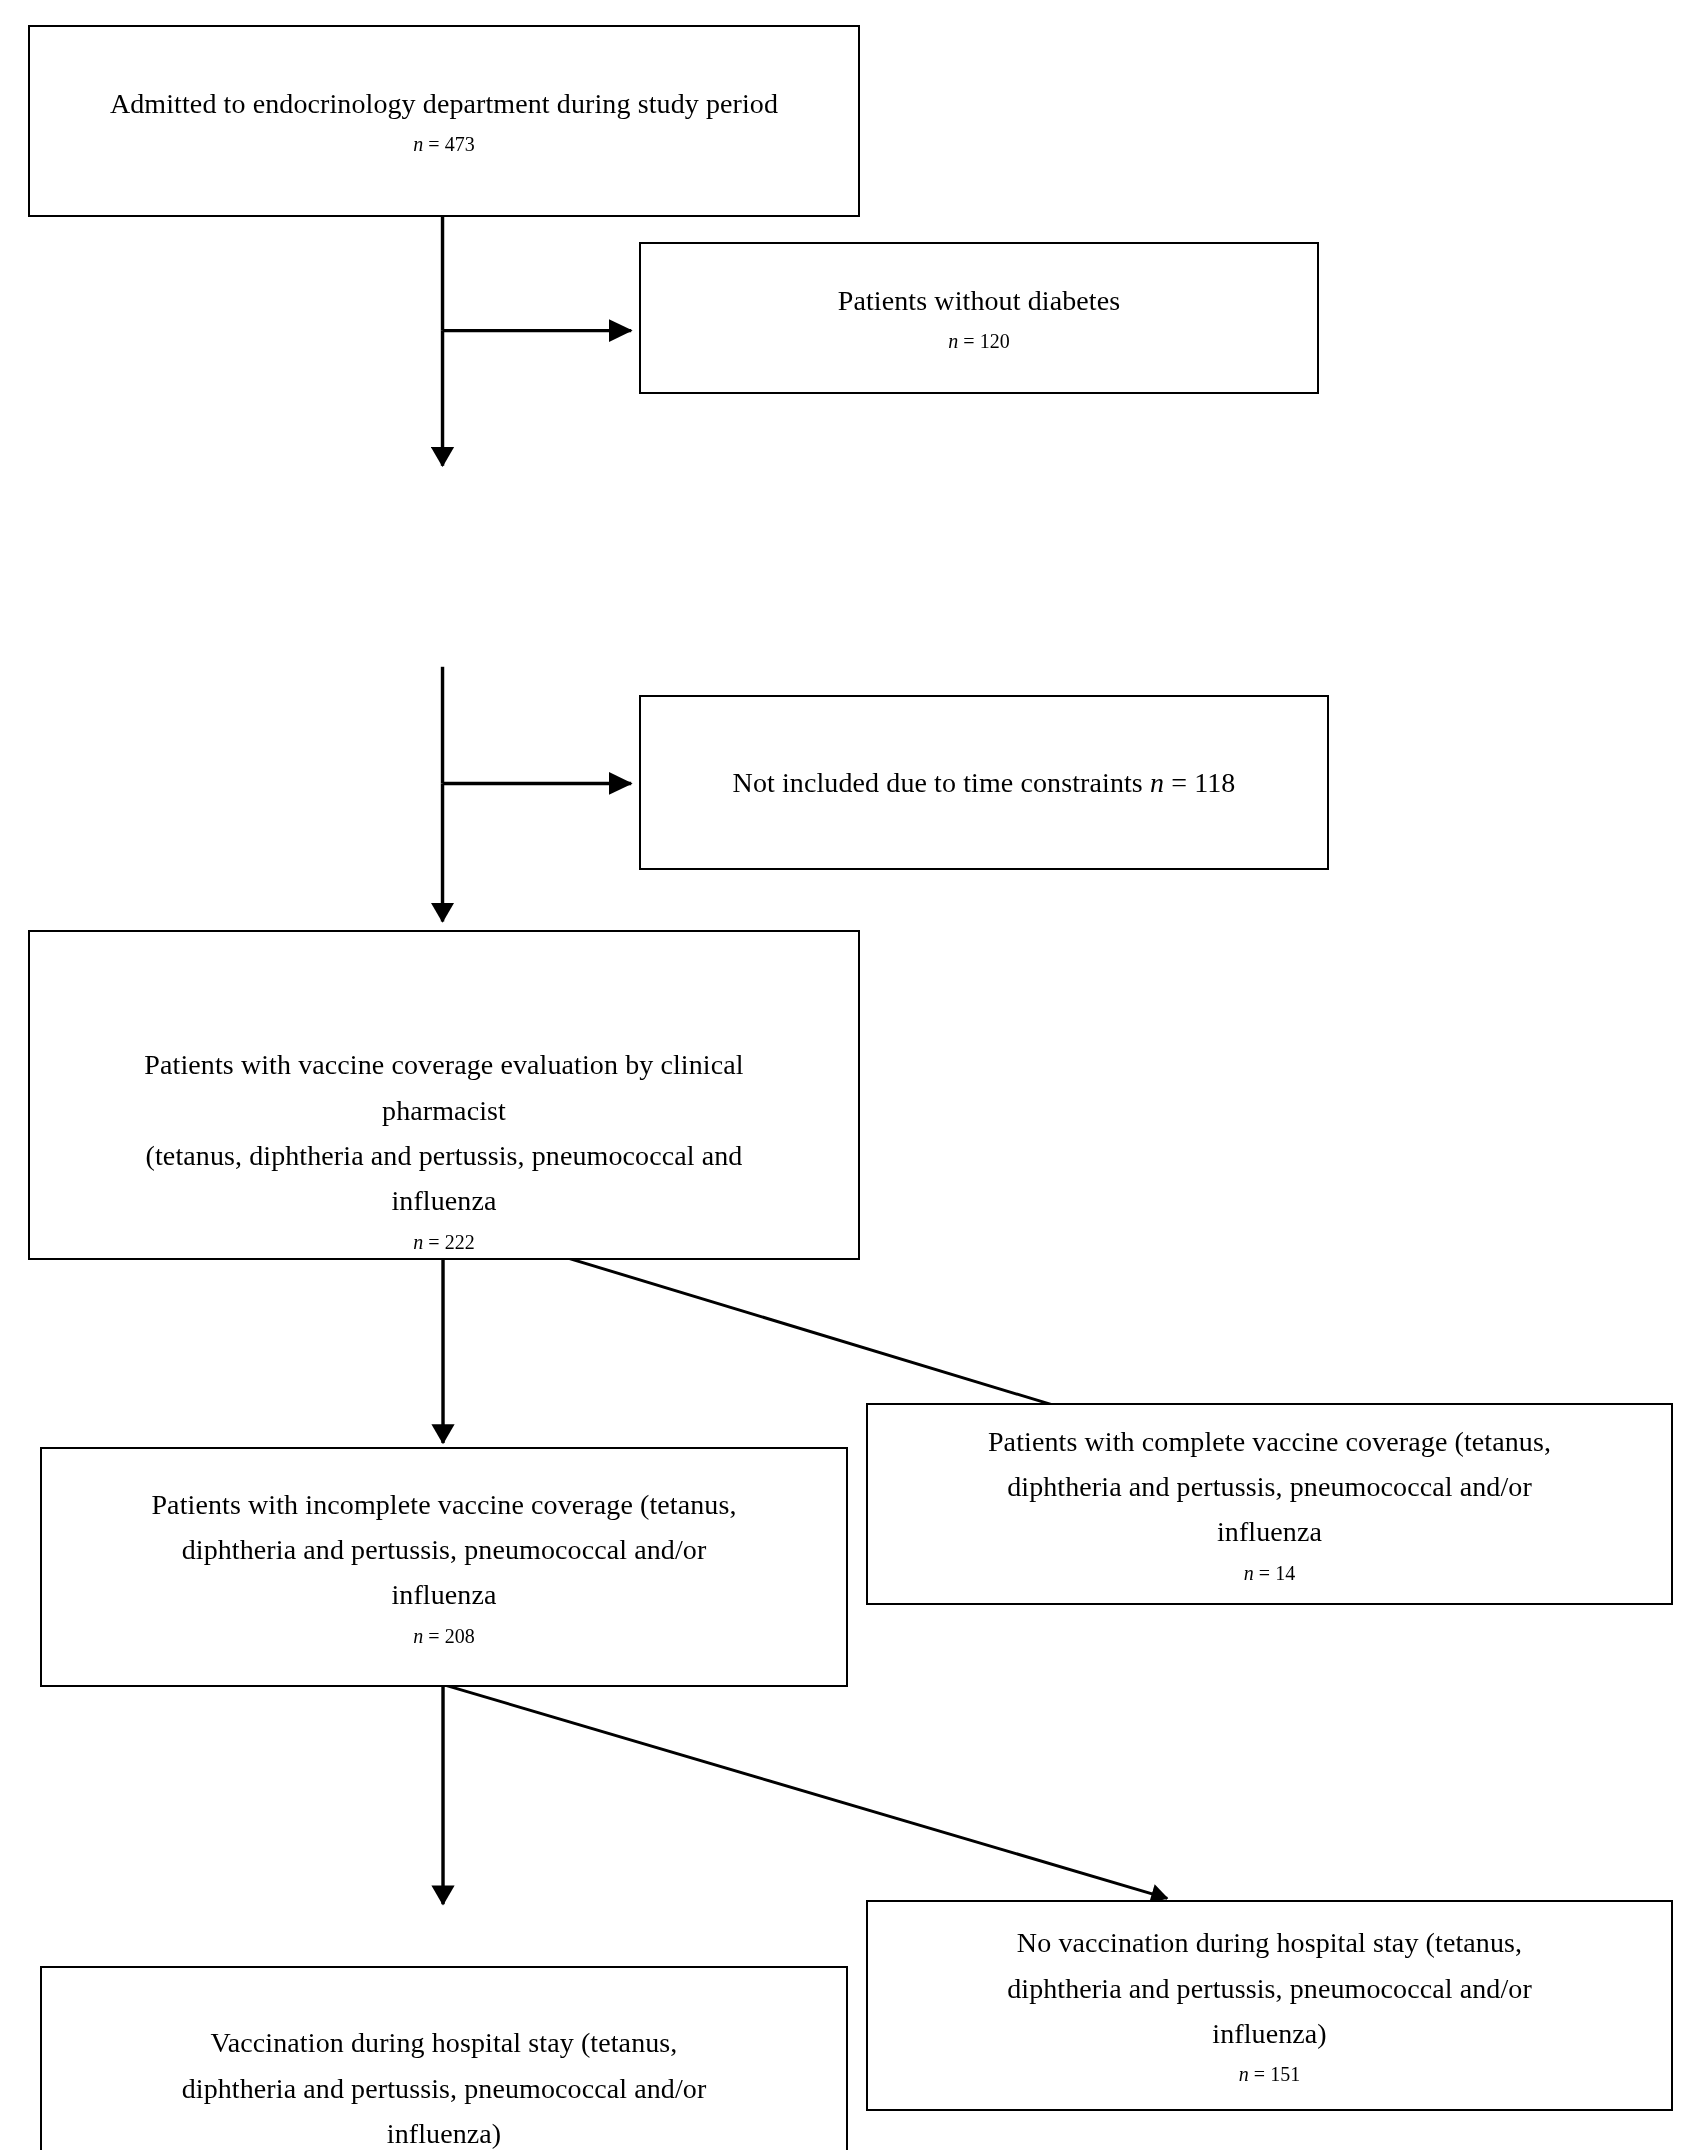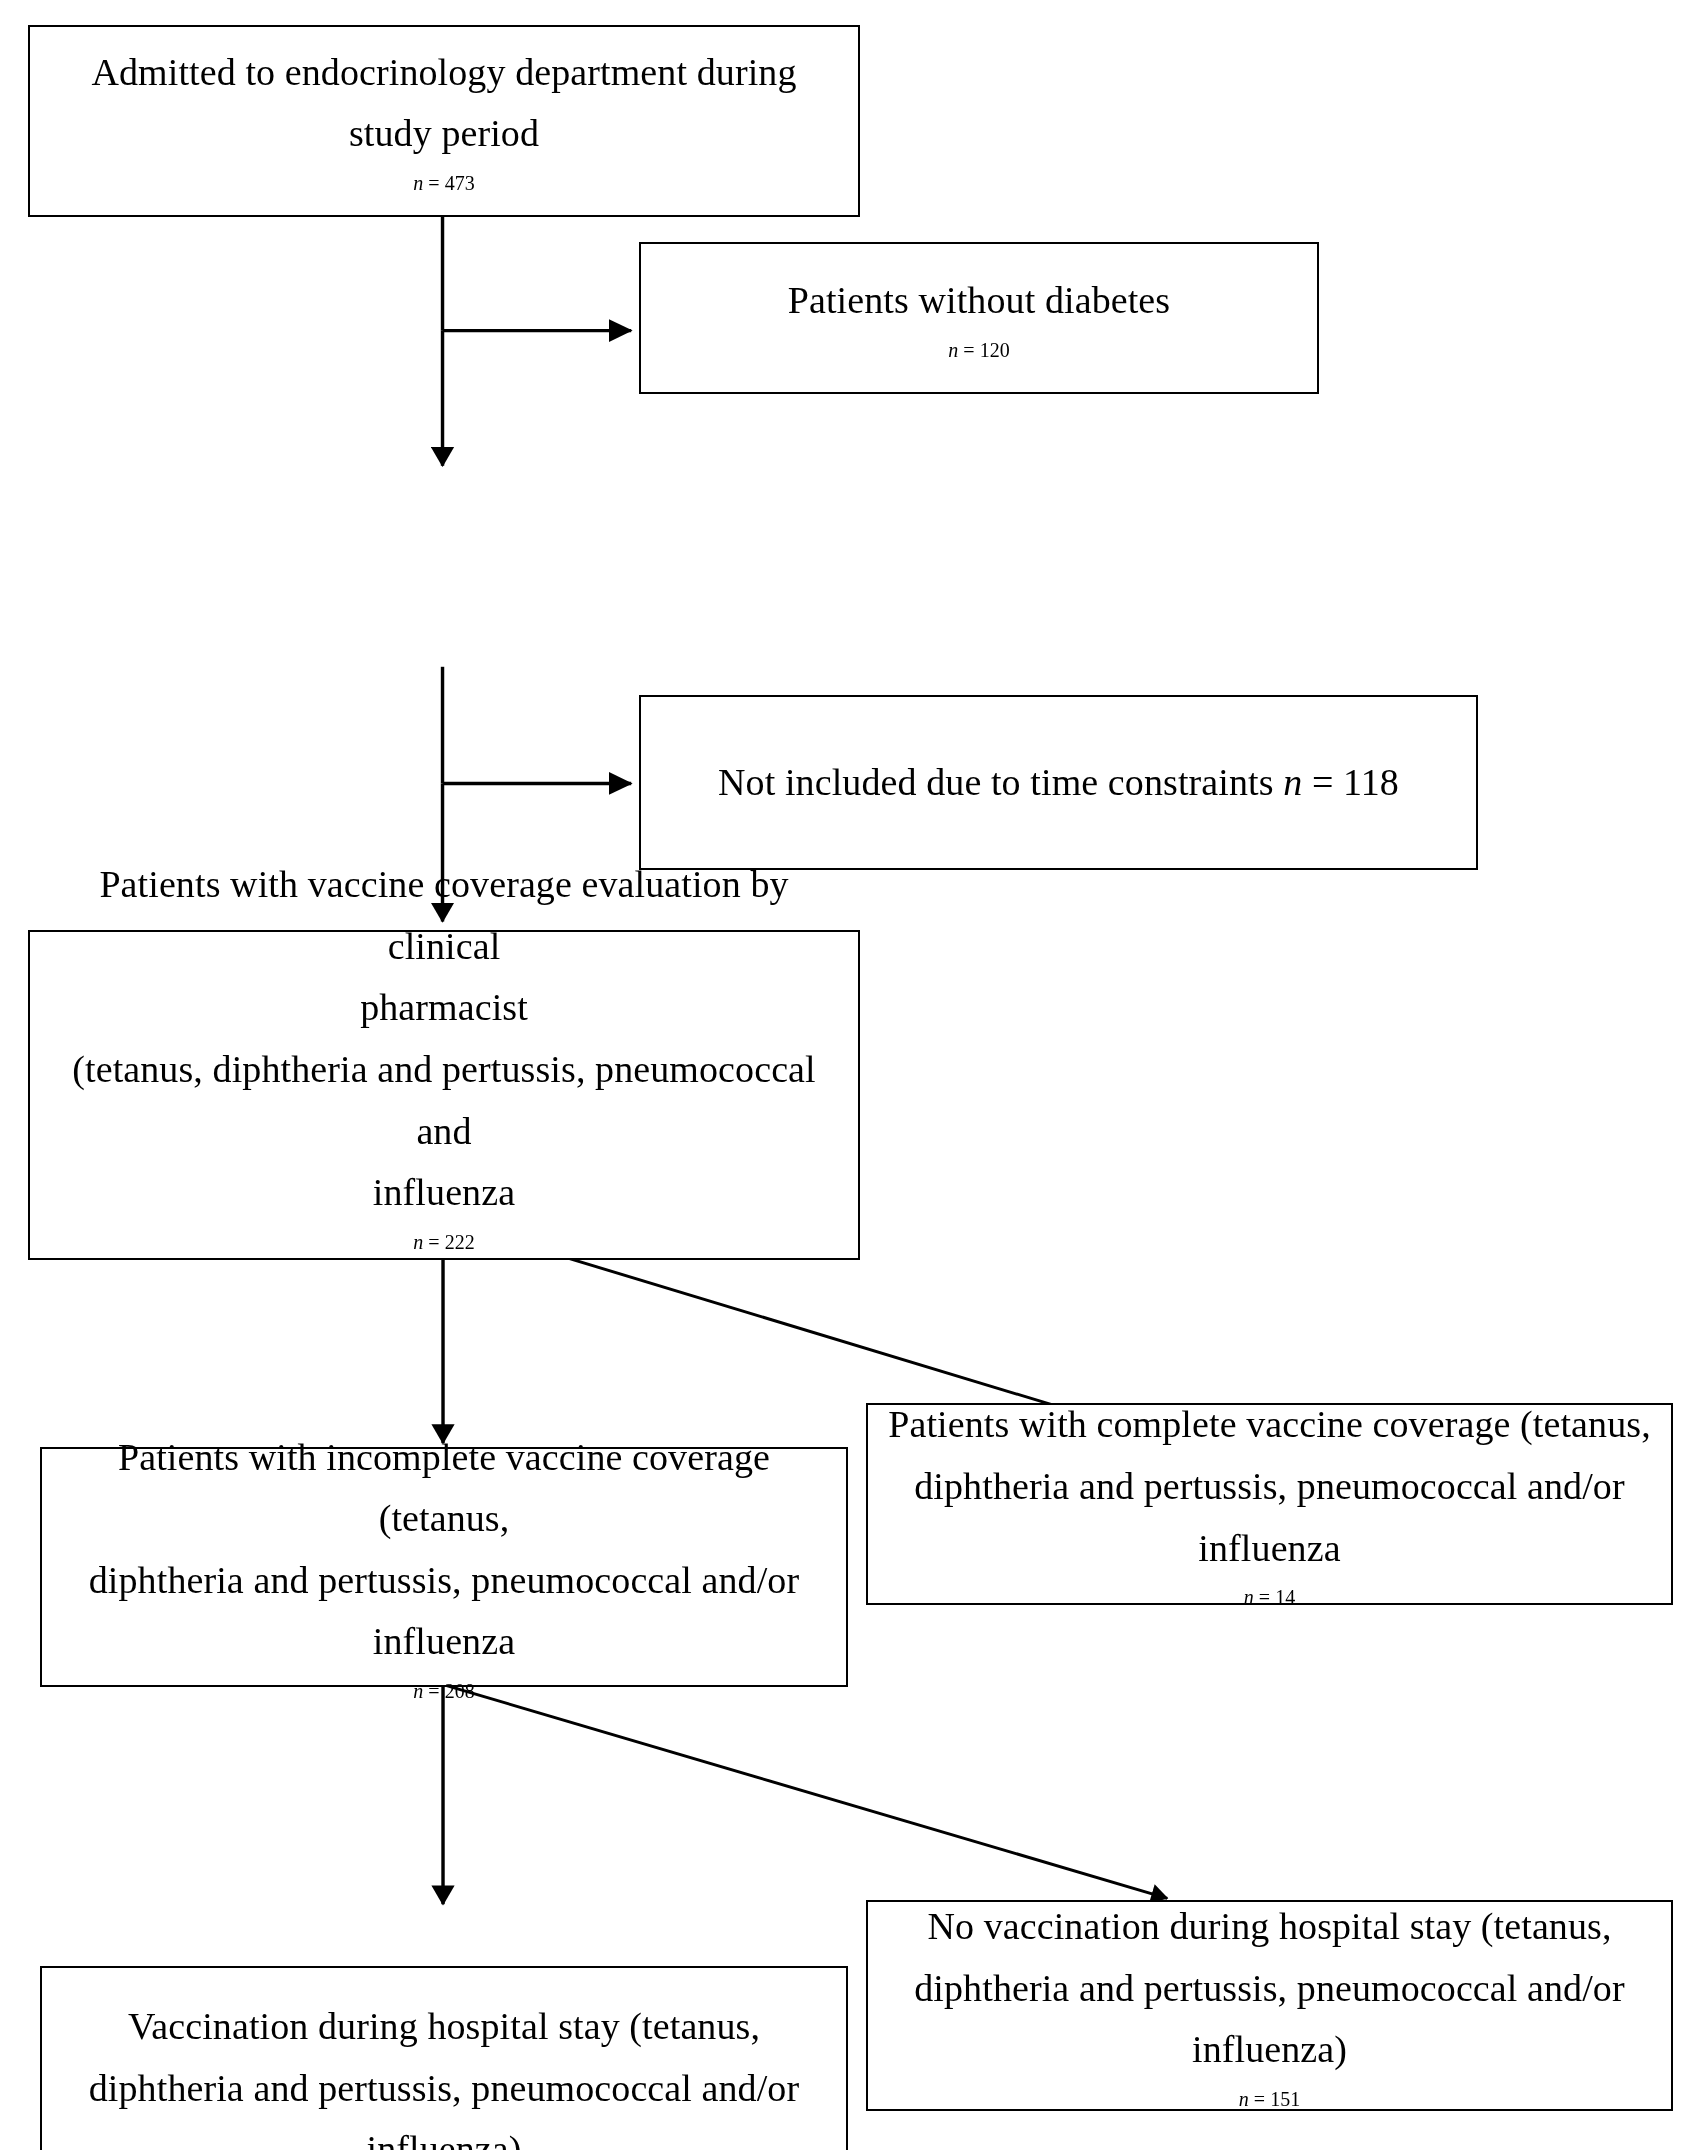--- a/index.html
+++ b/index.html
@@ -31,21 +31,21 @@
     display: flex;
     flex-direction: column;
     align-items: center;
     justify-content: center;
     text-align: center;
     z-index: 3;
   }
   .node-text {
     display: block;
     color: #000000;
-    font-size: 38px;
+    font-size: 28px;
     line-height: 1.62;
     letter-spacing: 0.1px;
     padding: 0 18.6px;
   }
   .node-n {
     display: block;
     color: #000000;
     font-size: 20px;
     line-height: 1.62;
     padding-top: 2px;
@@ -111,21 +111,21 @@
     <span class="node-text">Admitted to endocrinology department during study period</span>
     <span class="node-n"><i class="ital">n</i> = <span>473</span></span>
   </div>
 
   <div class="node-box" style="left:639px; top:242px; width:680px; height:152px;">
     <span class="node-text">Patients without diabetes</span>
     <span class="node-n"><i class="ital">n</i> = <span>120</span></span>
   </div>
 
 
-  <div class="node-box" style="left:639px; top:695px; width:839px; height:175px;">
+  <div class="node-box" style="left:639px; top:695px; width:690px; height:175px;">
     <span class="node-text"><span>Not included due to time constraints </span><i class="inline-n">n</i> = <span>118</span></span>
   </div>
 
   <div class="node-box" style="left:28px; top:930px; width:832px; height:330px;justify-content:flex-end;">
     <span class="node-text">Patients with vaccine coverage evaluation by clinical</span>
     <span class="node-text">pharmacist</span>
     <span class="node-text">(tetanus, diphtheria and pertussis, pneumococcal and</span>
     <span class="node-text">influenza</span>
     <span class="node-n"><i class="ital">n</i> = <span>222</span></span>
   </div>

